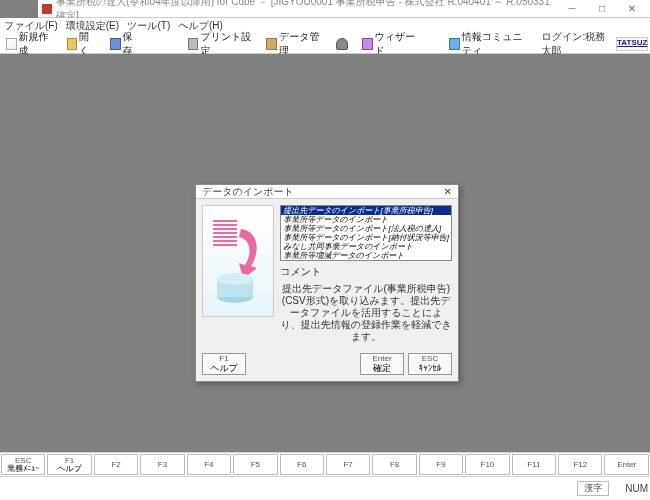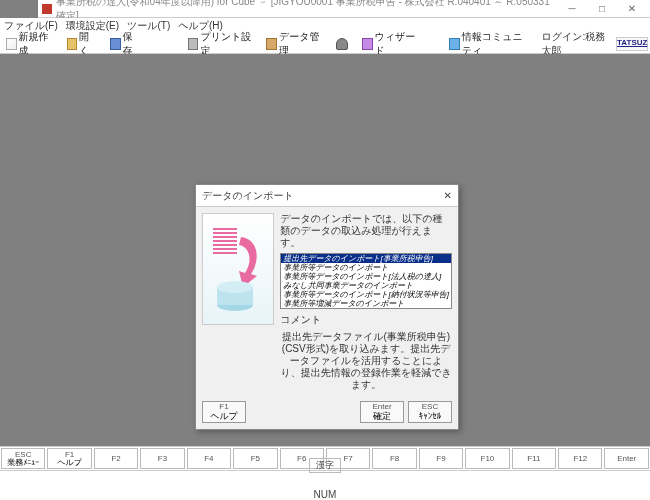--- a/index.html
+++ b/index.html
@@ -26,21 +26,21 @@
 .ico-db { background: #888; border:1px solid #555; border-radius: 6px 6px 2px 2px; }
 .ico-wiz { background: #c58be6; border:1px solid #8649a8; }
 .ico-info { background: #6bb0e6; border:1px solid #2d7fb3; }
 .toolbar .sp { flex:1; }
 .login { color: #333; }
 .logo { width: 32px; height: 14px; font-size: 8px; color: #228; font-weight: bold; text-align: center; border: 1px solid #ccc; background: #f8f8f8; text-decoration: underline; }
 
 .workspace { flex: 1; position: relative; background: #808080; }
 
 .dialog { position: absolute; left: 195px; top: 130px; width: 264px; background: #f0f0f0; border: 1px solid #888; box-shadow: 2px 2px 6px rgba(0,0,0,0.3); }
-.dlg-title { background: #fff; height: 22px; display: flex; align-items: center; justify-content: space-between; padding: 0 6px; border-bottom: 1px solid #ccc; }
+.dlg-title { background: #fff; height: 14px; display: flex; align-items: center; justify-content: space-between; padding: 0 6px; border-bottom: 1px solid #ccc; }
 .dlg-title span { color: #444; }
 .dlg-close { cursor: pointer; color: #444; }
 .dlg-body { padding: 6px; display: flex; gap: 6px; }
 .dlg-img { width: 76px; height: 112px; background: linear-gradient(#fff,#e8f4f8); display: flex; flex-direction: column; align-items: center; justify-content: center; border: 1px solid #ccc; }
 .dlg-img svg { width: 70px; height: 100px; }
 .dlg-right { flex: 1; display: flex; flex-direction: column; gap: 4px; }
 .dlg-desc { color: #333; line-height: 1.2; }
 .listbox { border: 1px solid #888; background: #fff; height: 56px; overflow: hidden; }
 .li { padding: 0 2px; line-height: 9px; font-size: 8px; white-space: nowrap; color: #000; cursor: pointer; font-style: italic; }
 .li.sel { background: #0a2f8a; color: #fff; }
@@ -50,21 +50,21 @@
 .dlgbtn { width: 44px; height: 22px; background: #f9f9f9; border: 1px solid #999; display: flex; flex-direction: column; align-items: center; justify-content: center; cursor: pointer; line-height: 1; gap: 1px; }
 .dlgbtn .k { font-size: 8px; color: #555; }
 .dlgbtn .t { font-size: 9px; color: #000; }
 .foot-right { display: flex; gap: 4px; }
 
 .fkeys { background: #fff; height: 24px; display: flex; border-top: 1px solid #ccc; }
 .fk { flex: 1; border: 1px solid #bbb; margin: 1px; display: flex; flex-direction: column; align-items: center; justify-content: center; cursor: pointer; line-height: 1; }
 .fk .k { font-size: 8px; color: #555; }
 .fk .t { font-size: 8px; color: #000; }
 
-.status { background: #fff; height: 30px; display: flex; align-items: center; justify-content: flex-end; padding: 0 14px; gap: 16px; color: #444; border-top: 1px solid #ccc; flex-direction: column; }
+.status { background: #fff; height: 24px; display: flex; align-items: center; justify-content: flex-end; padding: 0 2px; gap: 16px; color: #444; border-top: 1px solid #ccc; }
 .stat-box { border: 1px solid #bbb; padding: 0 6px; font-size: 9px; }
 </style>
 </head>
 <body>
 
 <div class="titlebar">
   <div class="icon"></div>
   <div class="title">事業所税の達人(令和04年度以降用) for Cube － [JIGYOU0001 事業所税申告 - 株式会社 R.040401 ～ R.050331 確定]</div>
   <div class="winbtns">
     <div class="winbtn">─</div>
@@ -131,27 +131,26 @@
           <g fill="none" stroke="#e86aa0" stroke-width="2">
             <path d="M10 10 h24 M10 14 h24 M10 18 h24 M10 22 h24 M10 26 h24 M10 30 h24 M10 34 h24"></path>
           </g>
           <path d="M38 18 C 55 20 58 40 48 55 L54 57 L40 68 L36 52 L42 54 C50 42 47 28 36 26 Z" fill="#e86aa0"></path>
           <ellipse cx="32" cy="86" rx="18" ry="6" fill="#a5d8e6"></ellipse>
           <rect x="14" y="68" width="36" height="18" fill="#bde4ee"></rect>
           <ellipse cx="32" cy="68" rx="18" ry="6" fill="#d4eef5"></ellipse>
         </svg>
       </div>
       <div class="dlg-right">
-        <div class="dlg-desc">データのインポートでは、以下の種類のデータの取込み処理が行えます。</div>
         <div class="listbox" id="listbox">
             <div class="li sel">提出先データのインポート[事業所税申告]</div>
             <div class="li">事業所等データのインポート</div>
             <div class="li">事業所等データのインポート[法人税の達人]</div>
+            <div class="li">事業所等データのインポート[納付状況等申告]</div>
             <div class="li">みなし共同事業データのインポート</div>
-            <div class="li">事業所等データのインポート[納付状況等申告]</div>
             <div class="li">事業所等増減データのインポート</div>
             <div class="li">納付状況等データのインポート</div>
           </div>
         <div class="cmt-lbl">コメント</div>
         <div class="cmt-txt">提出先データファイル(事業所税申告)(CSV形式)を取り込みます。提出先データファイルを活用することにより、提出先情報の登録作業を軽減できます。</div>
       </div>
     </div>
     <div class="dlg-foot">
       <div class="dlgbtn">
         <span class="k">F1</span>

